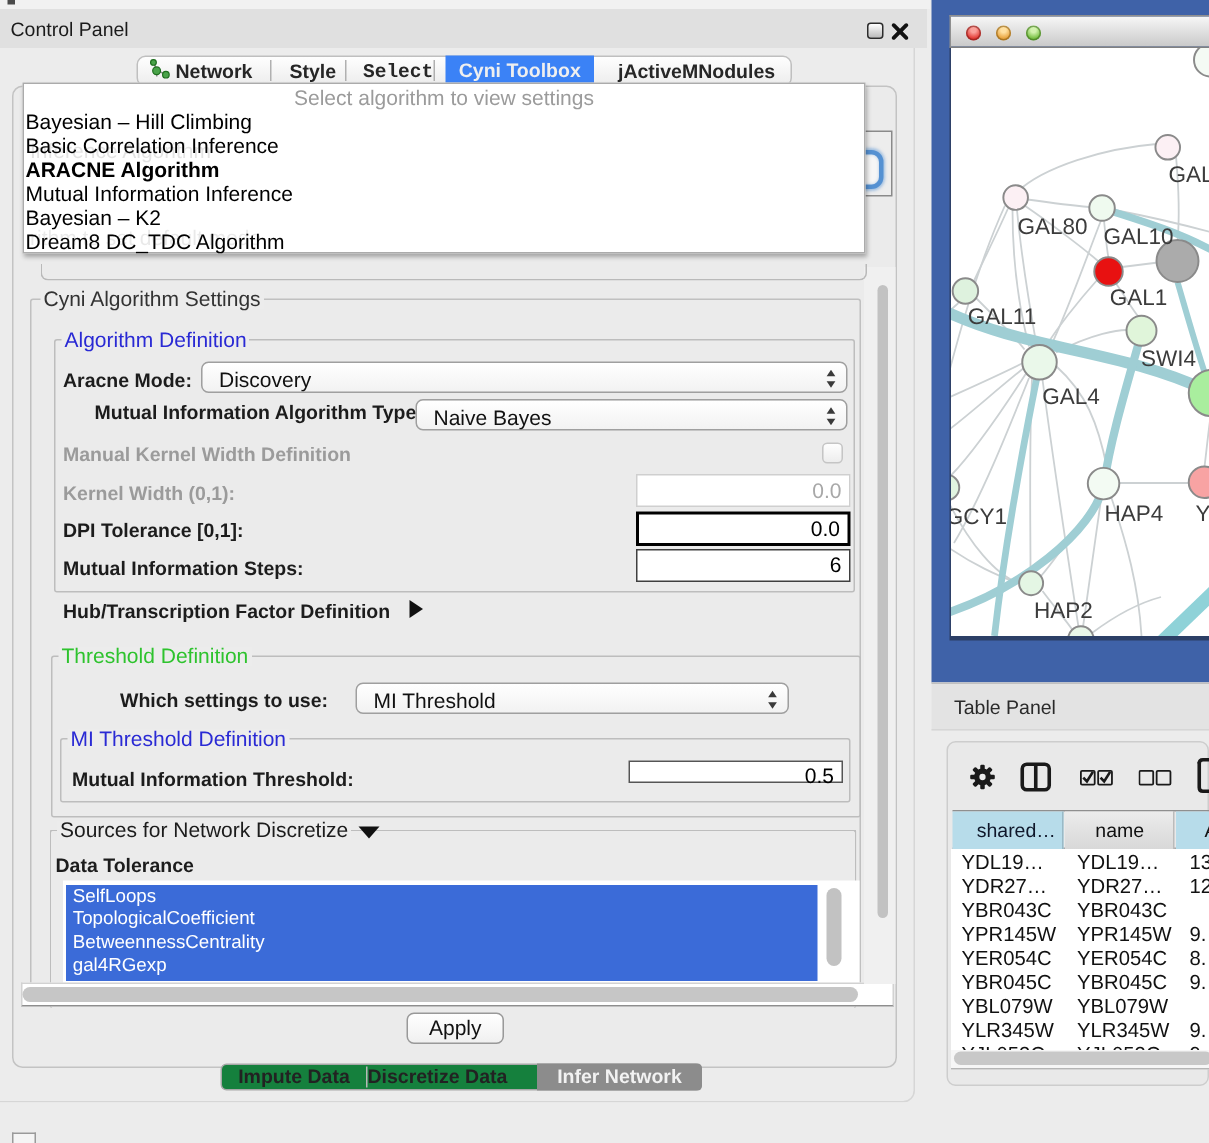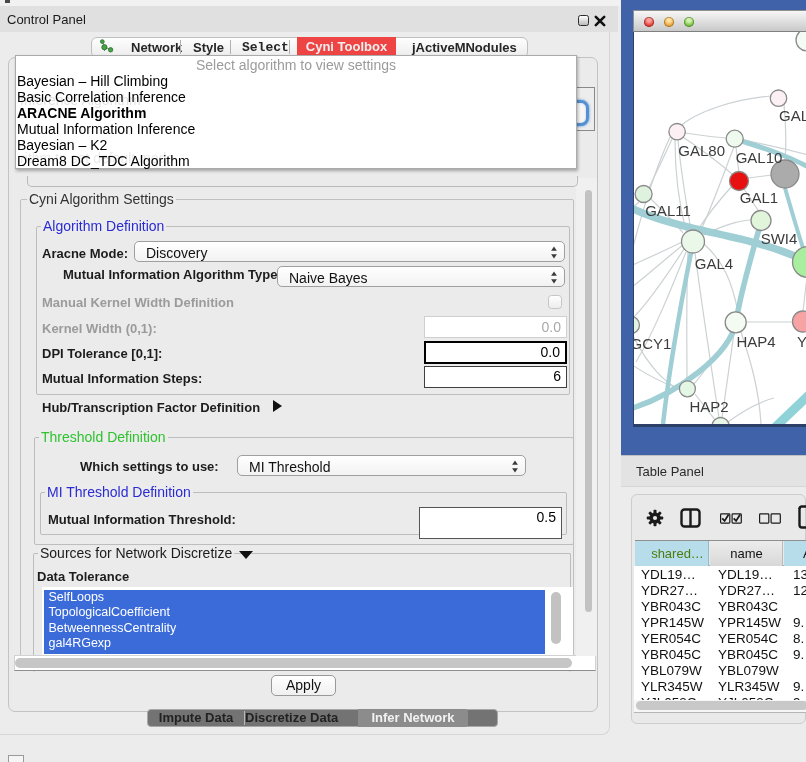--- a/index.html
+++ b/index.html
@@ -35,27 +35,27 @@
 <div class="abs" style="left:8px;top:57px;width:590px;height:655px;background:#ebebeb;border:1.5px solid #c3c3c3;border-radius:7px;"></div>
 
 <div class="abs" style="left:91px;top:37px;width:437px;height:20.5px;background:linear-gradient(#fefefe,#ececec);border:1px solid #bfbfbf;border-radius:6px;"></div>
 <div class="abs" style="left:91px;top:37px;width:437px;height:20.5px;font-size:13px;font-weight:bold;color:#262626;">
   <svg class="abs" style="left:7px;top:2px;" width="17" height="17" viewBox="0 0 17 17">
     <path d="M4.5 2.5 L6.5 8 L12.5 10.5 M6.5 8 L6.5 12" stroke="#8a8a8a" stroke-width="1" fill="none"></path>
     <circle cx="4.3" cy="2.6" r="1.9" fill="#4aa34a" stroke="#1f6e1f" stroke-width="0.8"></circle>
     <circle cx="6.4" cy="8.2" r="2.6" fill="#4aa34a" stroke="#1f6e1f" stroke-width="0.8"></circle>
     <circle cx="12.6" cy="10.8" r="2.2" fill="#4aa34a" stroke="#1f6e1f" stroke-width="0.8"></circle>
   </svg>
-  <div class="abs" style="left:40px;top:3px;">Network</div>
+  <div class="abs" style="left:26px;top:3px;">Network</div>
   <div class="abs" style="left:89px;top:3px;width:1px;height:14px;background:#b0b0b0;"></div>
   <div class="abs" style="left:102px;top:3px;">Style</div>
   <div class="abs" style="left:139px;top:3px;width:1px;height:14px;background:#b0b0b0;"></div>
   <div class="abs" style="left:151px;top:3px;font-family:Liberation Mono, monospace;">Select</div>
   <div class="abs" style="left:198px;top:3px;width:1px;height:14px;background:#b0b0b0;"></div>
-  <div class="abs" style="left:206px;top:0;width:99px;height:20.5px;background:#ef4444;color:#efefef;text-align:center;line-height:20.5px;">Cyni Toolbox</div>
+  <div class="abs" style="left:206px;top:0;width:99px;height:20.5px;background:#3b82f6;color:#efefef;text-align:center;line-height:20.5px;">Cyni Toolbox</div>
   <div class="abs" style="left:321px;top:3px;">jActiveMNodules</div>
 </div>
 
 <div class="grp" style="left:20px;top:199px;width:554px;height:460px;border-color:#c0c0c0;"></div>
 <div class="grptitle" style="left:27px;top:193px;color:#333;">Cyni Algorithm Settings</div>
 
 <div class="grp" style="left:36px;top:226px;width:534px;height:169px;"></div>
 <div class="grptitle" style="left:41px;top:220px;color:#2a2ad4;">Algorithm Definition</div>
 
 <div class="abs lbl" style="left:42px;top:246px;">Aracne Mode:</div>
@@ -102,21 +102,21 @@
 <svg width="12" height="15" viewBox="0 0 12 15">
         <path d="M6 1.5 L8.9 5.8 H3.1 Z" fill="#3a3a3a"></path>
         <path d="M6 13.5 L8.9 9.2 H3.1 Z" fill="#3a3a3a"></path>
       </svg>
     </div>
 
 <div class="grp" style="left:40px;top:492px;width:527px;height:43px;"></div>
 <div class="grptitle" style="left:45px;top:486px;color:#2a2ad4;">MI Threshold Definition</div>
 
 <div class="abs lbl" style="left:48px;top:512px;">Mutual Information Threshold:</div>
-<div class="tfield" style="left:419px;top:507px;width:143px;height:32px;border:1.5px solid #555;color:#000;line-height:19px;">0.5</div>
+<div class="tfield" style="left:419px;top:507px;width:143px;height:15px;border:1.5px solid #555;color:#000;line-height:19px;">0.5</div>
 
 <div class="grp" style="left:33px;top:553px;width:538px;height:119px;border-bottom:none;"></div>
 <div class="grptitle" style="left:38px;top:547px;color:#1c1c1c;">Sources for Network Discretize</div>
 <svg class="abs" style="left:238px;top:549px;" width="16" height="11" viewBox="0 0 16 11">
       <path d="M1 2 L15 2 L8 10 Z" fill="#111"></path>
     </svg>
 <div class="abs lbl" style="left:37px;top:569px;font-size:13px;">Data Tolerance</div>
 
 <div class="abs" style="left:42px;top:587px;width:531px;height:69px;background:#fff;"></div>
 <div class="abs" style="left:43.5px;top:589.5px;width:501px;height:64px;background:#3b6bd8;"></div>
@@ -124,21 +124,21 @@
 <div class="abs" style="left:551px;top:592px;width:10px;height:52px;background:#c2c2c2;border-radius:5px;"></div>
 
 <div class="abs" style="left:14px;top:655px;width:582px;height:16px;background:#fff;border:1px solid #d2d2d2;border-bottom:1px solid #8e8e8e;"></div>
 <div class="abs" style="left:15px;top:658px;width:557px;height:10px;background:#c6c6c6;border-radius:5px;"></div>
 
 <div class="abs" style="left:576px;top:178px;width:21px;height:478px;background:#f0f0f0;"></div>
 <div class="abs" style="left:584.5px;top:190px;width:7px;height:422px;background:#c2c2c2;border-radius:3.5px;"></div>
 
 <div class="abs" style="left:271px;top:675px;width:65px;height:21px;background:linear-gradient(#ffffff,#f0f0f0);border:1px solid #999;border-radius:5px;text-align:center;font-size:14px;line-height:19px;color:#111;">Apply</div>
 
-<div class="abs" style="left:147px;top:709px;width:351px;height:18px;background:#737373;border:1px solid #a8a8a8;border-radius:4px;font-size:13px;font-weight:bold;color:#222;">
+<div class="abs" style="left:147px;top:709px;width:321px;height:18px;background:#15803d;border:1px solid #a8a8a8;border-radius:4px;font-size:13px;font-weight:bold;color:#222;">
   <div class="abs" style="left:0;top:0;width:96px;height:16px;text-align:center;line-height:16px;">Impute Data</div>
   <div class="abs" style="left:96px;top:1px;width:1px;height:14px;background:#b8b8b8;"></div>
   <div class="abs" style="left:97px;top:0;width:113px;height:16px;line-height:16px;">Discretize Data</div>
   <div class="abs" style="left:210px;top:-1px;width:110px;height:18px;background:#8c8c8c;border-radius:0 3px 3px 0;color:#f2f2f2;text-align:center;line-height:18px;">Infer Network</div>
 </div>
 
 <div class="abs" style="left:8px;top:755px;width:16px;height:10px;border:1.5px solid #9a9a9a;background:#f5f5f5;border-bottom:none;"></div>
 
 <div class="abs" style="left:540px;top:87px;width:55px;height:44px;border:1px solid #8a8a8a;background:#ededed;"></div>
 <div class="abs" style="left:548px;top:100px;width:41px;height:25.5px;border:3px solid #5591d2;border-radius:8px;background:#f6f6f6;box-shadow:0 0 2px 1px rgba(100,155,215,0.55), inset 0 0 2px rgba(100,155,215,0.5);"></div>
@@ -284,21 +284,21 @@
 <svg class="abs" style="left:798px;top:505px;" width="16" height="24" viewBox="0 0 16 24">
   <path d="M1.5 4 Q1.5 1.5 4 1.5 L10 1.5 L15 6.5" fill="none" stroke="#1a1a1a" stroke-width="2.4"></path>
   <path d="M1.5 3 L1.5 20 Q1.5 22.5 4 22.5 L16 22.5" fill="none" stroke="#1a1a1a" stroke-width="2.4"></path>
   <path d="M10 1.5 L10 6.5 L15 6.5" fill="none" stroke="#1a1a1a" stroke-width="1.8"></path>
 </svg>
 
 <div class="abs" style="left:635px;top:540px;width:171px;height:26px;border-top:1px solid #8f8f8f;border-bottom:1px solid #a9a9a9;">
   <div class="abs" style="left:0;top:0;width:74px;height:25px;background:#b7dcea;border-right:1px solid #9ab9c6;"></div>
   <div class="abs" style="left:75px;top:0;width:73px;height:25px;background:linear-gradient(#ececec,#d8d8d8);border-right:1px solid #bbb;"></div>
   <div class="abs" style="left:149px;top:0;width:22px;height:25px;background:#b7dcea;"></div>
-  <div class="abs" style="left:0;top:0;width:85px;text-align:center;font-size:13px;color:#4d7c0f;line-height:25px;">shared…</div>
+  <div class="abs" style="left:0;top:0;width:85px;text-align:center;font-size:13px;color:#0f172a;line-height:25px;">shared…</div>
   <div class="abs" style="left:75px;top:0;width:73px;text-align:center;font-size:13px;color:#111;line-height:25px;">name</div>
   <div class="abs" style="left:168px;top:0;font-size:13px;color:#111;line-height:25px;">A</div>
 </div>
 <div class="abs" style="left:634px;top:566px;width:172px;height:147px;background:#fff;overflow:hidden;border-bottom:1px solid #b5b5b5;font-size:13.5px;color:#111;">
   <div class="abs" style="left:7px;top:1px;line-height:16.05px;">YDL19…<br>YDR27…<br>YBR043C<br>YPR145W<br>YER054C<br>YBR045C<br>YBL079W<br>YLR345W<br>YJL053C</div>
   <div class="abs" style="left:84px;top:1px;line-height:16.05px;">YDL19…<br>YDR27…<br>YBR043C<br>YPR145W<br>YER054C<br>YBR045C<br>YBL079W<br>YLR345W<br>YJL053C</div>
   <div class="abs" style="left:159px;top:1px;line-height:16.05px;">13<br>12<br><br>9.<br>8.<br>9.<br><br>9.<br>9.</div>
 </div>
 
 <div class="abs" style="left:634px;top:700px;width:172px;height:12px;background:#f6f6f6;"></div>

